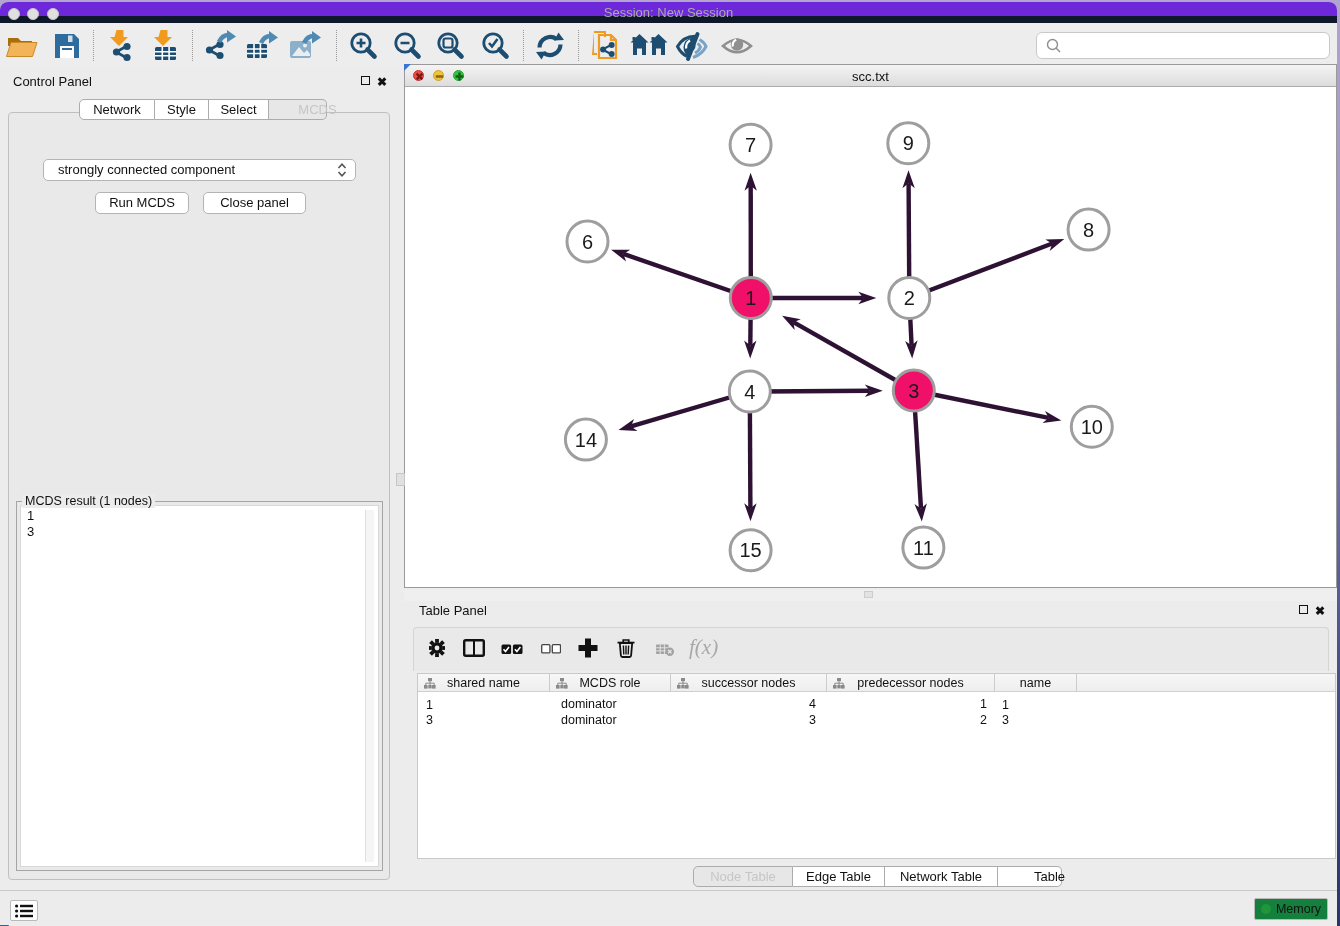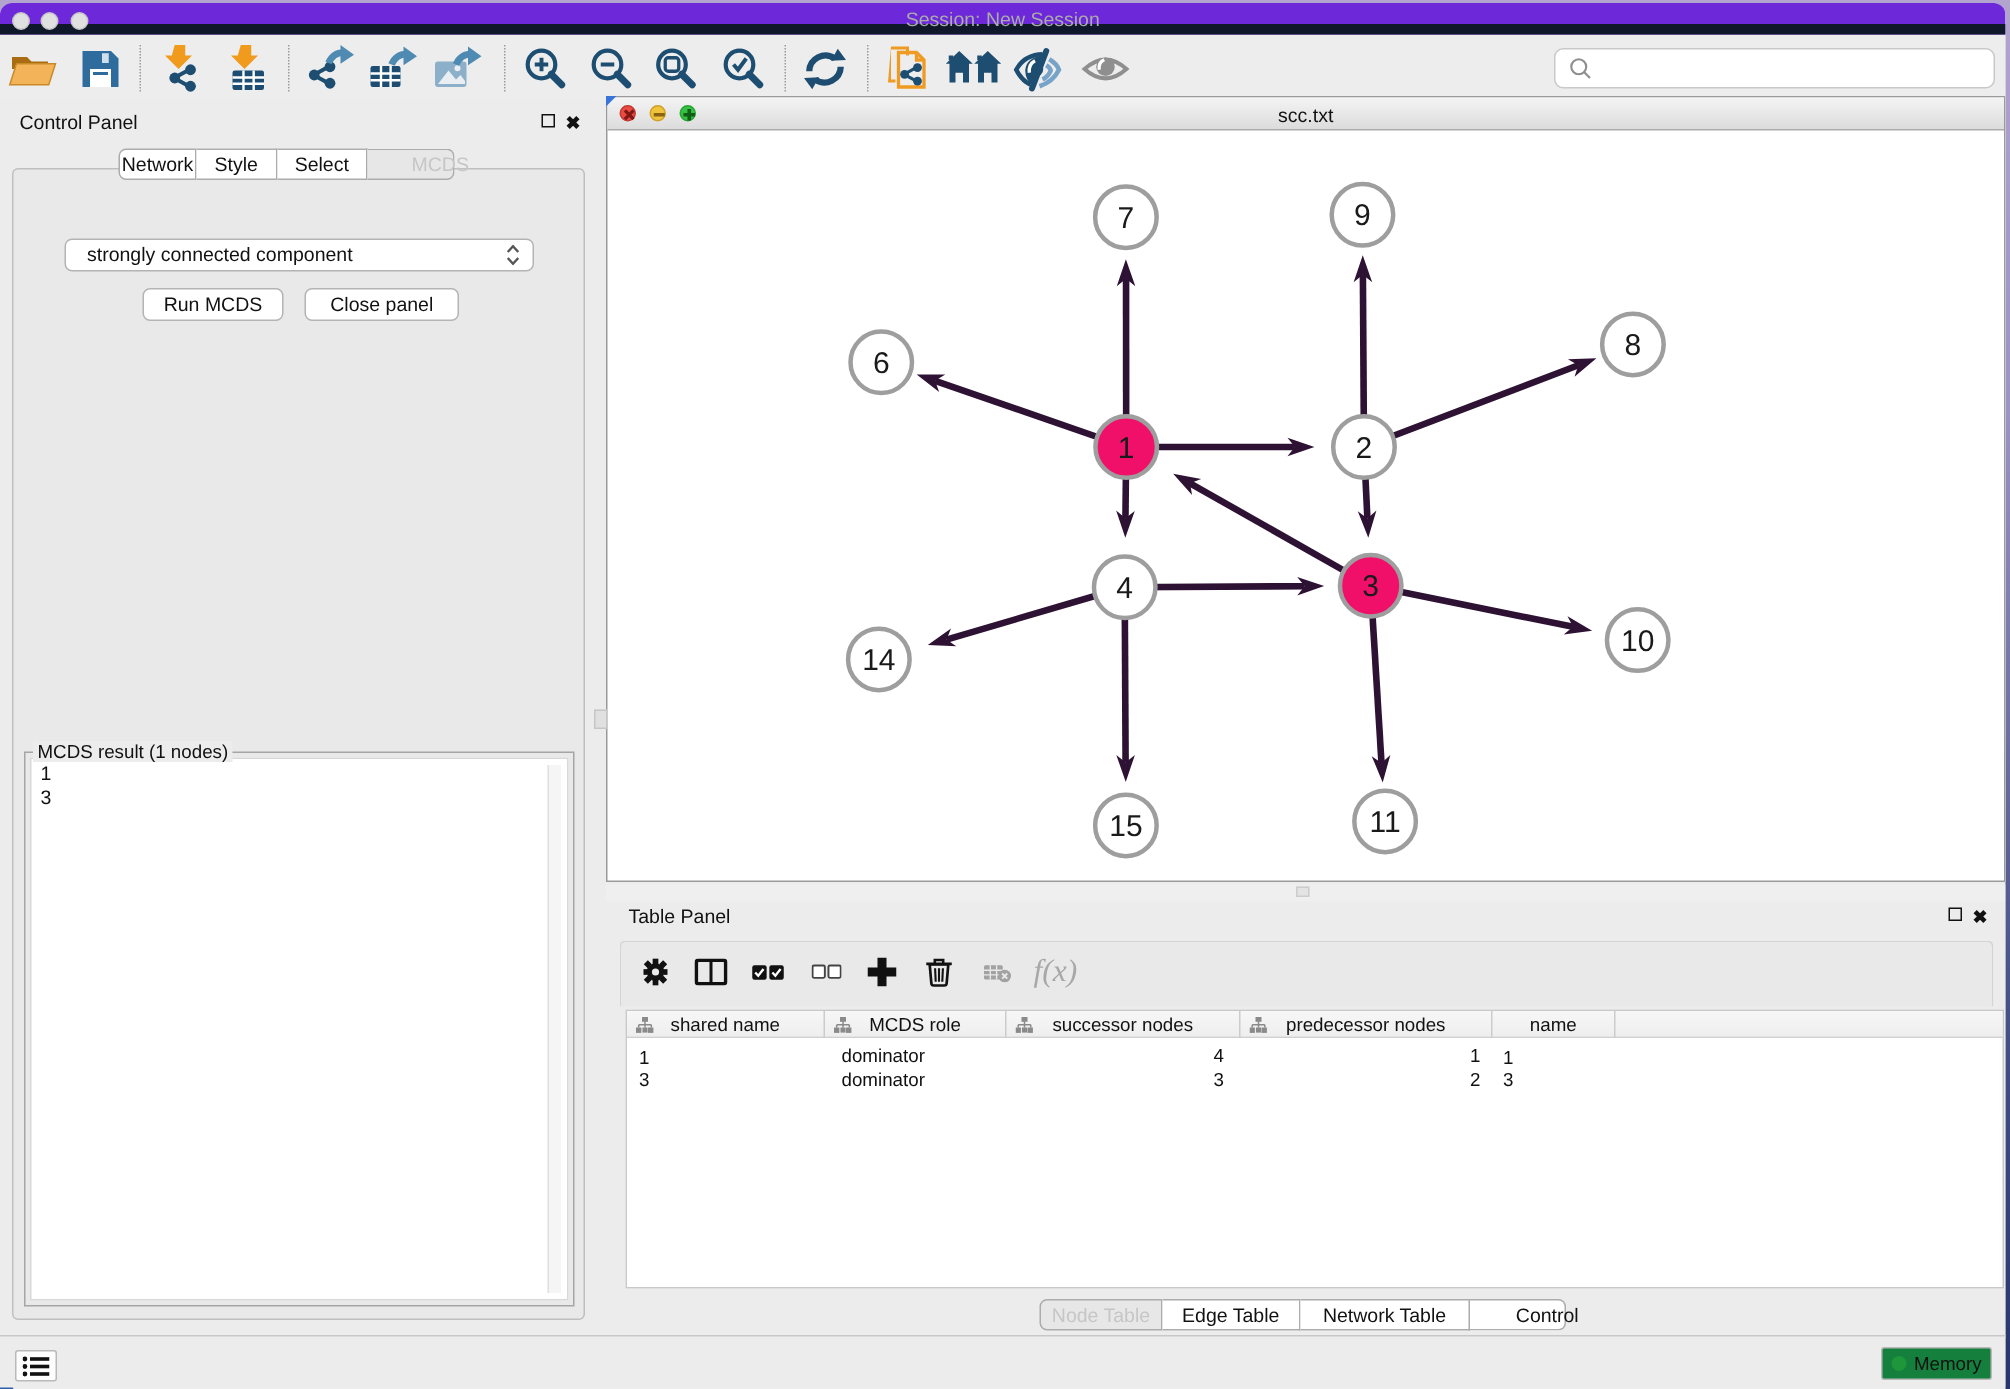--- a/index.html
+++ b/index.html
@@ -273,21 +273,21 @@
         </svg>
       </div>
   </div>
 
   <div id="cpanel">
     <div class="ptitle" style="left:13px; top:8px;">Control Panel</div>
     <div class="floatico" style="left:361px; top:10px;"></div>
     <div class="closeico" style="left:377px; top:11px;">✖</div>
     <div id="cp-body"></div>
     <div class="seg" style="left:79px; top:33px;">
-      <div class="tb" style="width:52px;">Network</div>
+      <div class="tb" style="width:76px;">Network</div>
       <div class="tb" style="width:54px;">Style</div>
       <div class="tb" style="width:60px;">Select</div>
       <div class="tb dis" style="width:58px;">MCDS</div>
     </div>
     <div id="dropdown">strongly connected component
       <svg width="10" height="14" viewBox="0 0 10 14" style="position:absolute; right:8px; top:3px;">
         <path d="M1.5 5 L5 1.2 L8.5 5" fill="none" stroke="#555" stroke-width="1.6"></path>
         <path d="M1.5 9 L5 12.8 L8.5 9" fill="none" stroke="#555" stroke-width="1.6"></path>
       </svg>
     </div>
@@ -504,24 +504,24 @@
       <div class="td" style="left:300px; top:22px; width:98px; text-align:right;">4</div>
       <div class="td" style="left:470px; top:22px; width:99px; text-align:right;">1</div>
       <div class="td" style="left:584px; top:23px; width:40px; text-align:left;">1</div>
       <div class="td" style="left:8px; top:38px; width:40px; text-align:left;">3</div>
       <div class="td" style="left:143px; top:38px; width:80px; text-align:left;">dominator</div>
       <div class="td" style="left:300px; top:38px; width:98px; text-align:right;">3</div>
       <div class="td" style="left:470px; top:38px; width:99px; text-align:right;">2</div>
       <div class="td" style="left:584px; top:38px; width:40px; text-align:left;">3</div>
     </div>
     <div class="seg" style="left:289px; top:265px;">
-      <div class="tb dis" style="width:82px;">Node Table</div>
+      <div class="tb dis" style="width:100px;">Node Table</div>
       <div class="tb" style="width:92px;">Edge Table</div>
       <div class="tb" style="width:113px;">Network Table</div>
-      <div class="tb" style="width:64px;">Control</div>
+      <div class="tb" style="width:64px;">Table</div>
     </div>
   </div>
 
   <div style="position:absolute; left:398px; top:66px; width:6px; height:824px; background:#ececec;"></div>
   <div style="position:absolute; left:396px; top:471px; width:9px; height:13px; background:#e0e0e0; border:1px solid #c6c6c6;"></div>
   <div style="position:absolute; left:404px; top:588px; width:933px; height:11px; background:#efefef;"></div>
   <div style="position:absolute; left:864px; top:589px; width:9px; height:7px; background:#e3e3e3; border:1px solid #cccccc;"></div>
   <div style="position:absolute; left:404px; top:62px; width:0; height:0; border-top:7px solid #3875d7; border-right:7px solid transparent;"></div>
   <div style="position:absolute; left:-3px; top:919px; width:12px; height:12px; border-radius:50%; background:#2962a8;"></div>
   <div id="statusbar">

